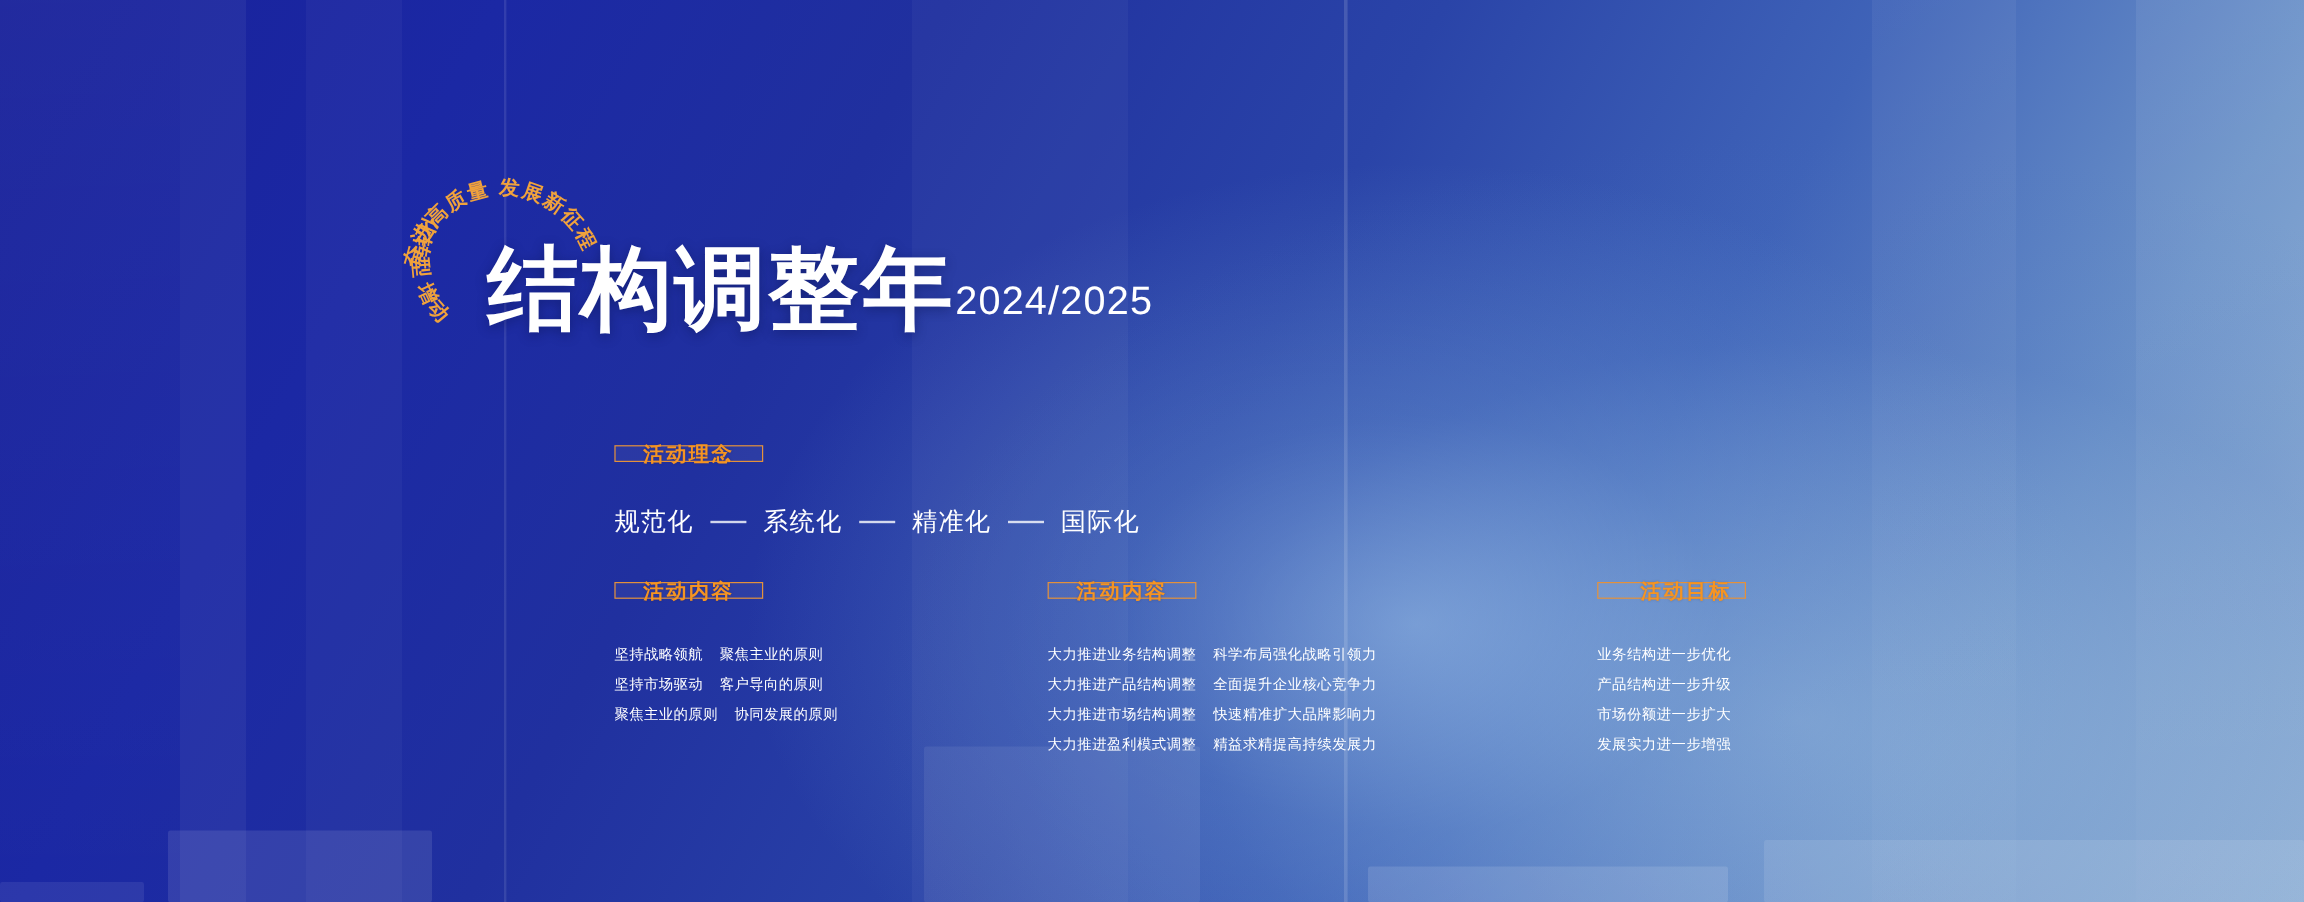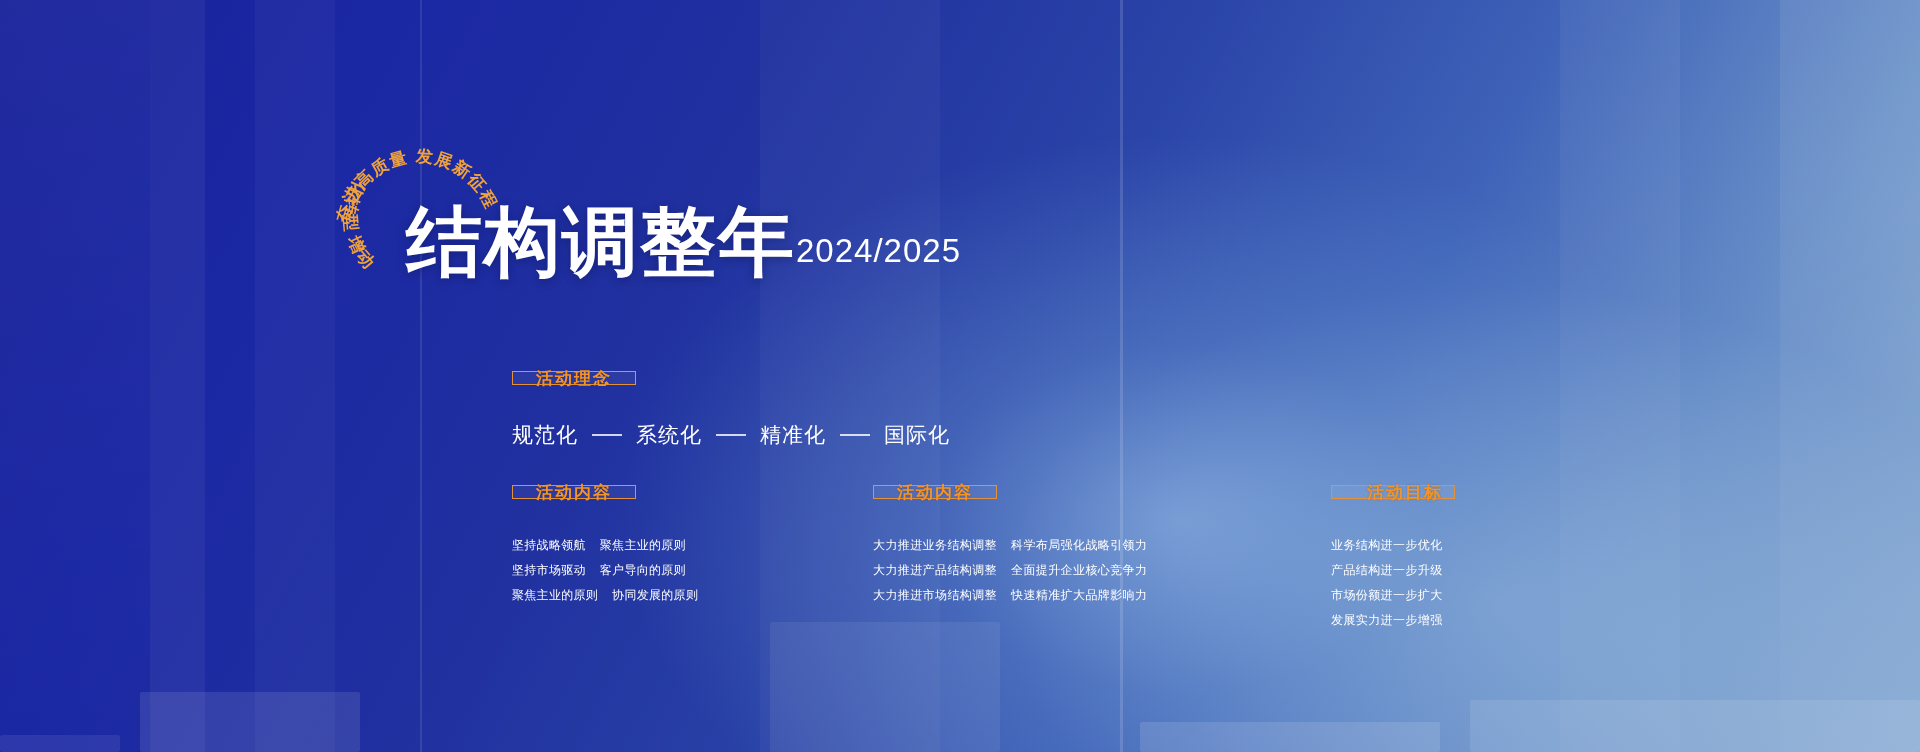--- a/index.html
+++ b/index.html
@@ -228,20 +228,24 @@
         <span class="cell b">科学布局强化战略引领力</span>
       </div>
       <div class="col-row">
         <span class="cell">大力推进产品结构调整</span>
         <span class="cell b">全面提升企业核心竞争力</span>
       </div>
       <div class="col-row">
         <span class="cell">大力推进市场结构调整</span>
         <span class="cell b">快速精准扩大品牌影响力</span>
       </div>
+      <div class="col-row">
+        <span class="cell">大力推进盈利模式调整</span>
+        <span class="cell b">精益求精提高持续发展力</span>
+      </div>
     </div>
   <div class="col col-single" id="col-2" style="left:1331px;top:536px;">
       <div class="col-row">
         <span class="cell">业务结构进一步优化</span>
       </div>
       <div class="col-row">
         <span class="cell">产品结构进一步升级</span>
       </div>
       <div class="col-row">
         <span class="cell">市场份额进一步扩大</span>

